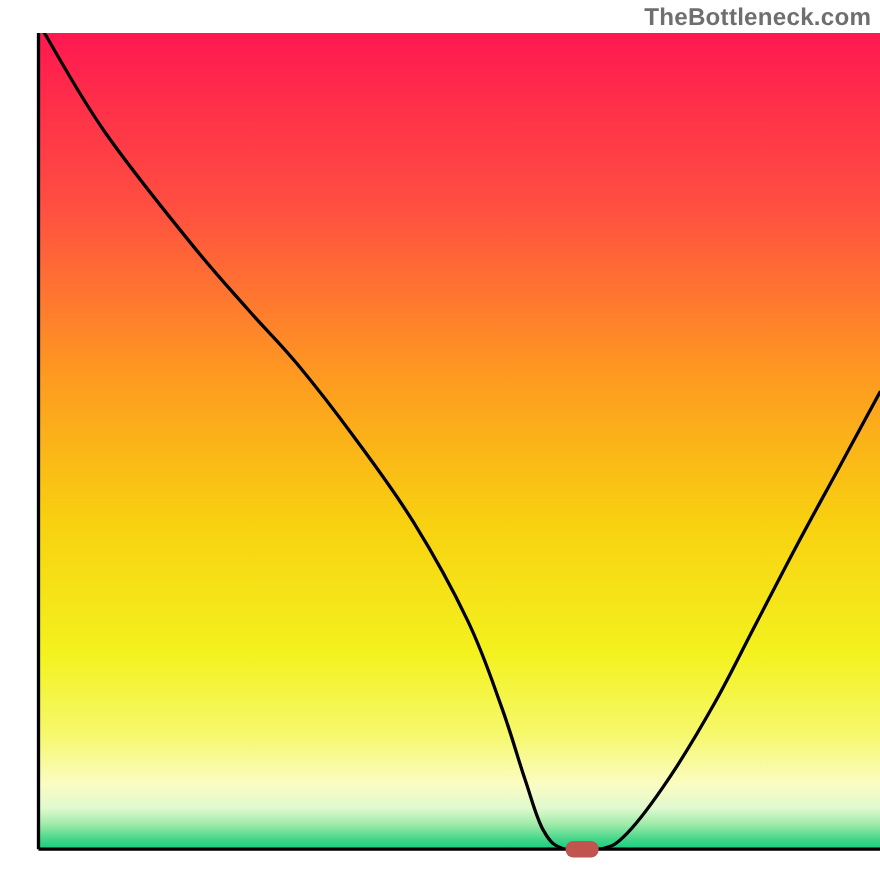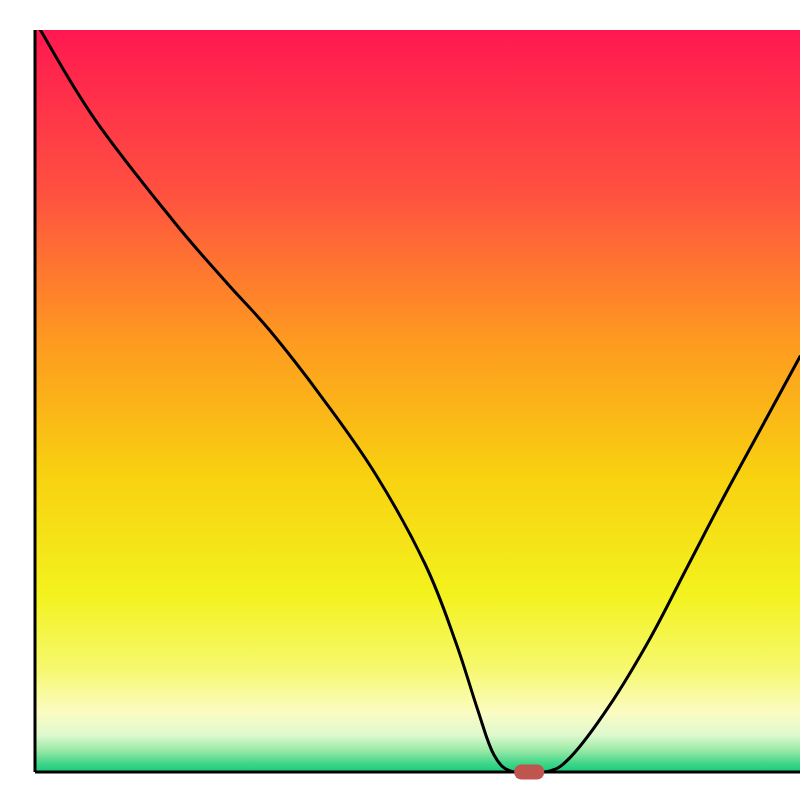--- a/index.html
+++ b/index.html
@@ -31,20 +31,21 @@
     left: 0;
     top: 0;
     width: 800px;
     height: 800px;
   }
 </style>
 </head>
 <body>
 
 <div class="chart-container">
+  <div class="watermark">TheBottleneck.com</div>
 
   <svg class="chart" viewBox="0 0 800 800">
     <defs>
       <linearGradient id="bg-grad" x1="0" y1="0" x2="0" y2="1">
           <stop offset="0%" stop-color="#ff1850"></stop>
           <stop offset="21.999999999999996%" stop-color="#ff5140"></stop>
           <stop offset="42.00000000000001%" stop-color="#fe9a20"></stop>
           <stop offset="60%" stop-color="#f8d110"></stop>
           <stop offset="76%" stop-color="#f3f21e"></stop>
           <stop offset="86%" stop-color="#f6f86d"></stop>

